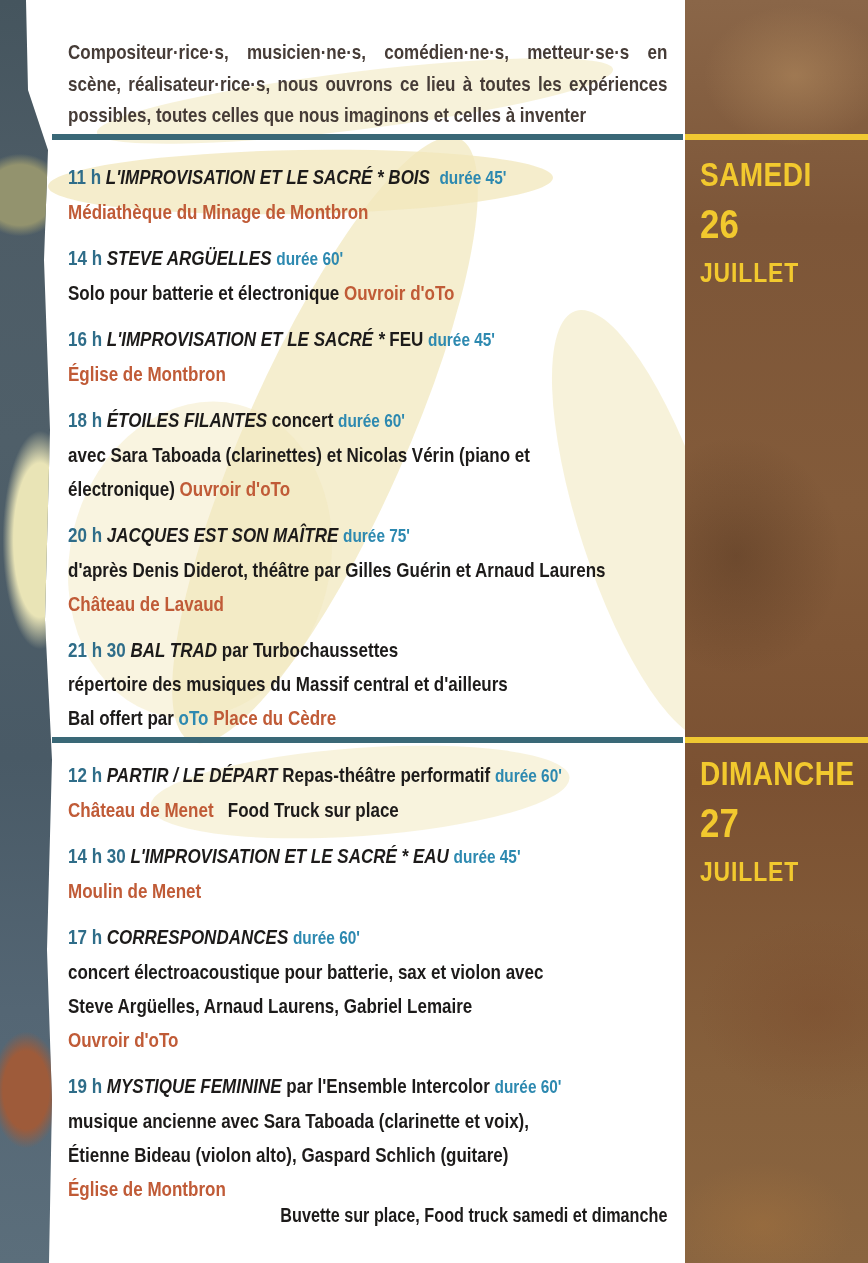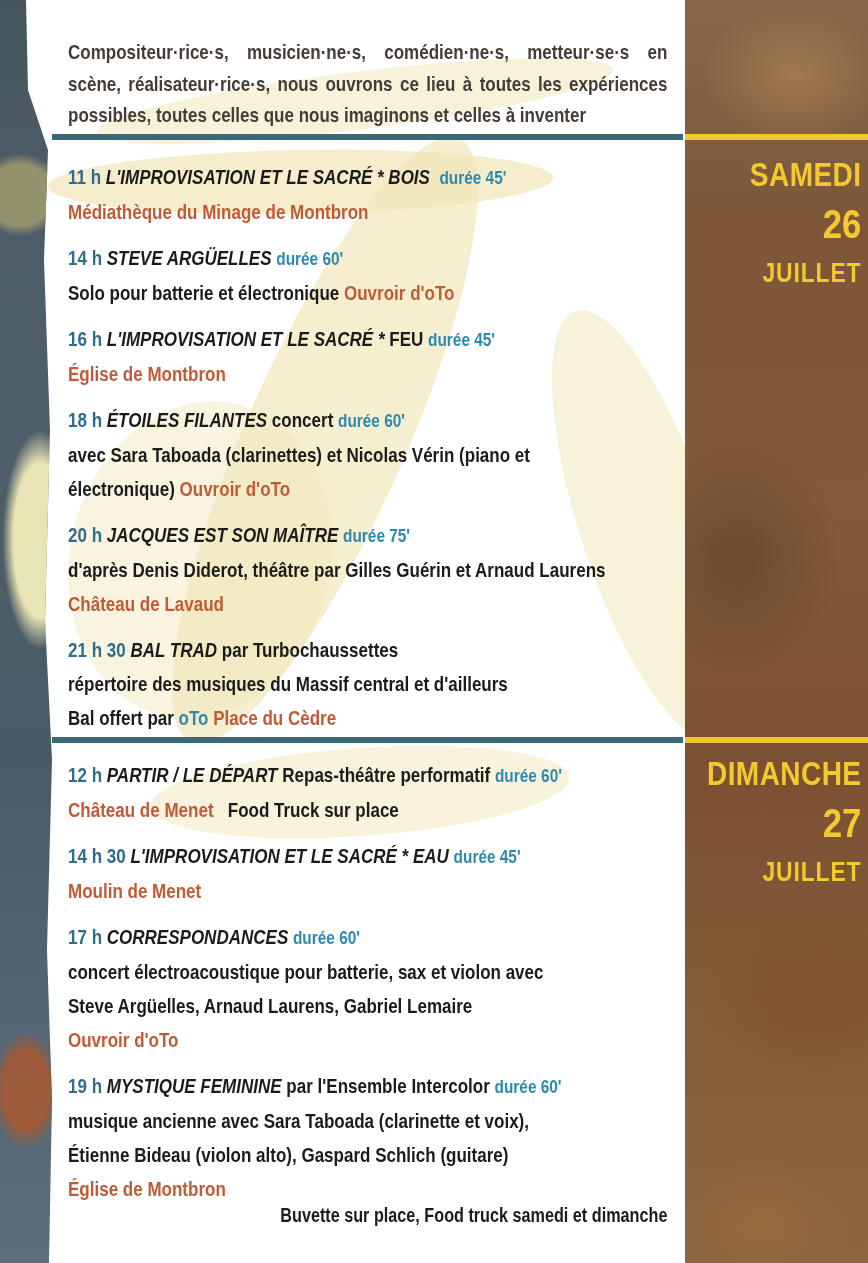--- a/index.html
+++ b/index.html
@@ -19,21 +19,20 @@
   }
   
   .sidebar{
     position:absolute;left:685px;top:0;width:183px;height:1263px;z-index:3;
     background:
       radial-gradient(130px 100px at 60% 6%,rgba(180,140,95,.55),rgba(180,140,95,0) 70%),
       radial-gradient(150px 170px at 28% 44%,rgba(55,32,18,.28),rgba(55,32,18,0) 70%),
       radial-gradient(170px 130px at 72% 80%,rgba(120,70,40,.35),rgba(120,70,40,0) 70%),
       radial-gradient(130px 90px at 42% 97%,rgba(165,115,62,.45),rgba(165,115,62,0) 70%),
       linear-gradient(180deg,#8a6648 0%,#7d5638 18%,#835b3a 40%,#7b5132 62%,#86603c 85%,#8a6540 100%);
-    text-align: right;
   }
   .day-block{position:absolute;left:15px;color:#f2c92e;font-weight:bold;
     transform:scaleX(.85);transform-origin:left top;width:190px;}
   .day-block .day-name{font-size:33px;letter-spacing:.5px;line-height:1;}
   .day-block .day-number{font-size:41px;line-height:1;margin-top:13px;}
   .day-block .day-month{font-size:27px;letter-spacing:1px;line-height:1;margin-top:15px;}
   #day-sat{top:158px;}
   #day-sun{top:757px;}
   
   .rule{position:absolute;height:6px;z-index:4;}

